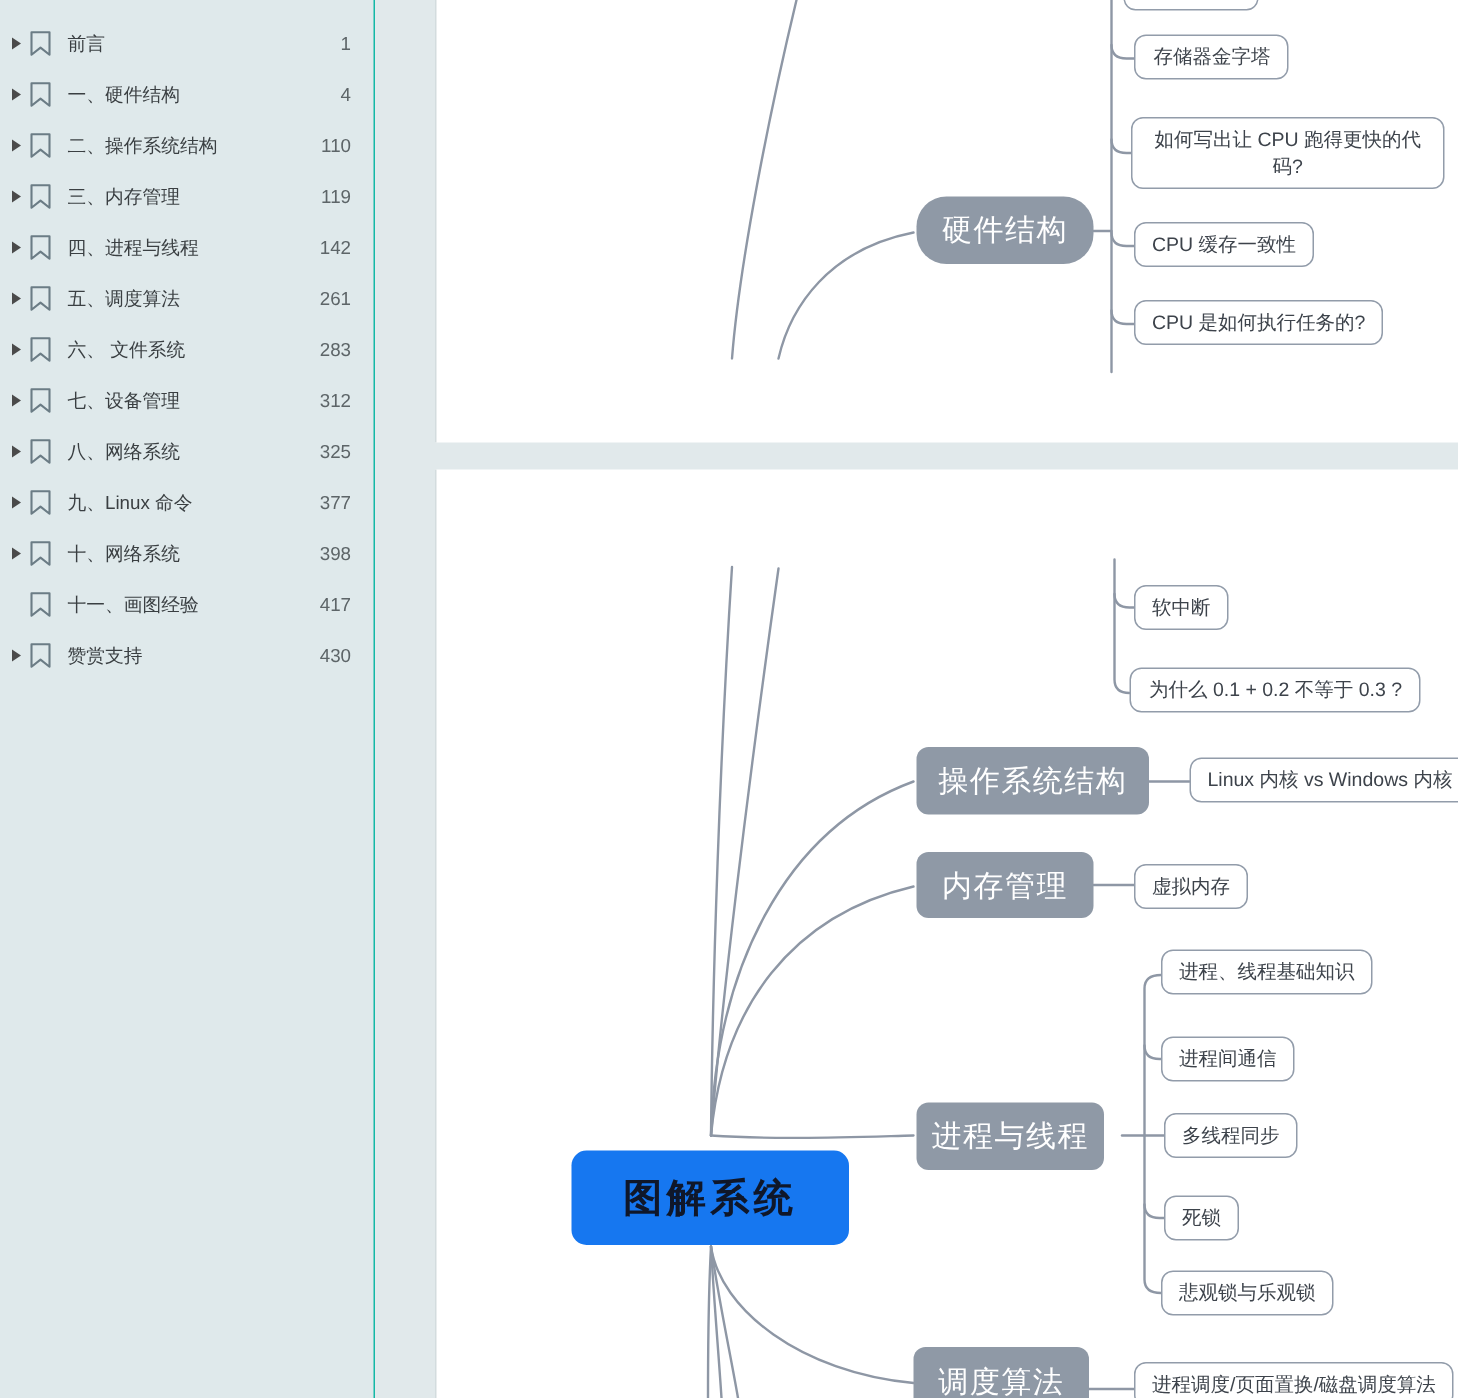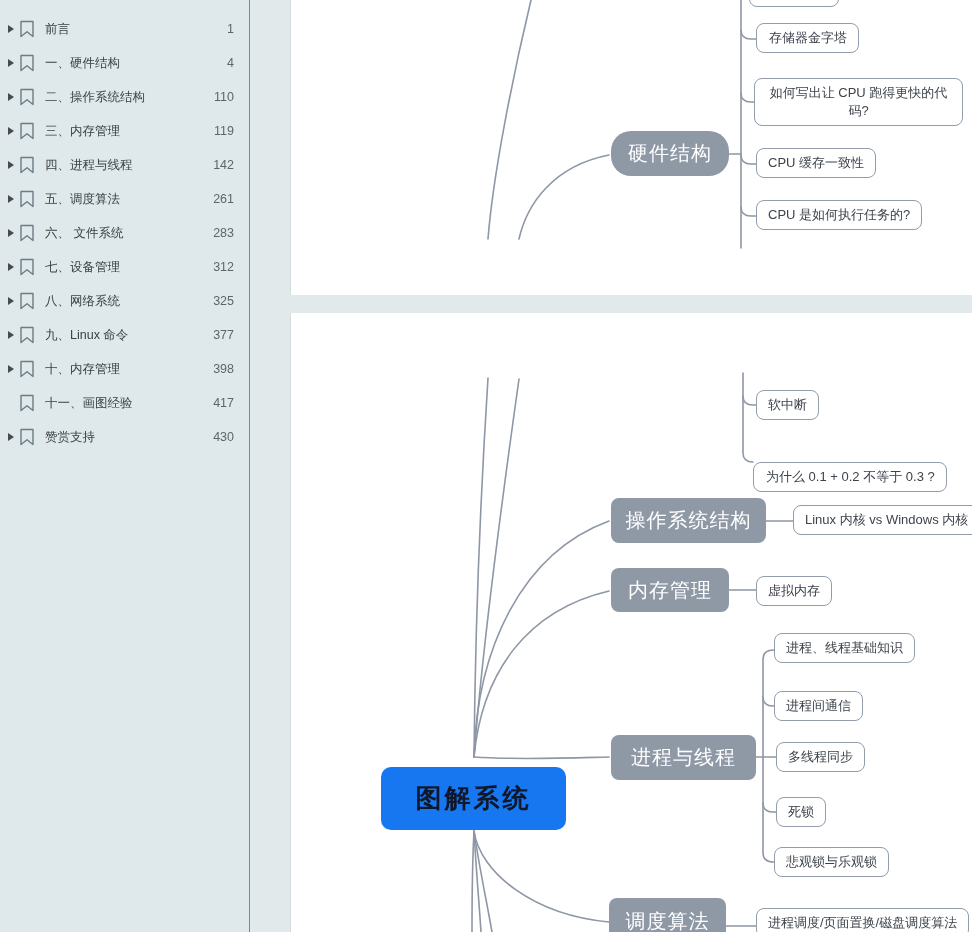--- a/index.html
+++ b/index.html
@@ -137,21 +137,21 @@
         <path d="M2 1.5 H14 V16.5 L8 11.8 L2 16.5 Z" fill="none" stroke="#6b7c85" stroke-width="1.4" stroke-linejoin="round"></path>
       </svg>
     <span class="bm-label">九、Linux 命令</span>
     <span class="bm-page">377</span>
   </div>
   <div class="bm-row" style="top:352px">
     <span class="tri"></span>
     <svg class="bm-ico" width="16" height="18" viewBox="0 0 16 18">
         <path d="M2 1.5 H14 V16.5 L8 11.8 L2 16.5 Z" fill="none" stroke="#6b7c85" stroke-width="1.4" stroke-linejoin="round"></path>
       </svg>
-    <span class="bm-label">十、内存管理</span>
+    <span class="bm-label">十、网络系统</span>
     <span class="bm-page">398</span>
   </div>
   <div class="bm-row" style="top:386px">
     <span class="tri tri-space"></span>
     <svg class="bm-ico" width="16" height="18" viewBox="0 0 16 18">
         <path d="M2 1.5 H14 V16.5 L8 11.8 L2 16.5 Z" fill="none" stroke="#6b7c85" stroke-width="1.4" stroke-linejoin="round"></path>
       </svg>
     <span class="bm-label">十一、画图经验</span>
     <span class="bm-page">417</span>
   </div>
@@ -215,31 +215,31 @@
         <path d="M483,337 Q472,337 472,346 V540 Q472,549 483,549"></path>
         <path d="M472,384 Q472,393 482,393 H483"></path>
         <path d="M472,444 H485"></path>
         <path d="M472,490 Q472,499 482,499 H485"></path>
 
         <path d="M435,613 H465"></path>
       </g>
     </svg>
 
     <div class="leaf" style="left:465px; top:77px;">软中断</div>
-    <div class="leaf" style="left:462px; top:149px;padding-left:12px;">为什么 0.1 + 0.2 不等于 0.3 ?</div>
+    <div class="leaf" style="left:462px; top:132px;padding-left:12px;">为什么 0.1 + 0.2 不等于 0.3 ?</div>
 
     <div class="branch" style="left:320px; top:185px; width:155px; height:45px;">操作系统结构</div>
     <div class="leaf" style="left:502px; top:192px;">Linux 内核 vs Windows 内核</div>
 
     <div class="branch" style="left:320px; top:255px; width:118px; height:44px;">内存管理</div>
     <div class="leaf" style="left:465px; top:263px;">虚拟内存</div>
 
     <div class="leaf" style="left:483px; top:320px;">进程、线程基础知识</div>
     <div class="leaf" style="left:483px; top:378px;">进程间通信</div>
-    <div class="branch" style="left:320px; top:422px; width:145px; height:45px;">进程与线程</div>
+    <div class="branch" style="left:320px; top:422px; width:125px; height:45px;">进程与线程</div>
     <div class="leaf" style="left:485px; top:429px;">多线程同步</div>
     <div class="leaf" style="left:485px; top:484px;">死锁</div>
     <div class="leaf" style="left:483px; top:534px;">悲观锁与乐观锁</div>
 
     <div class="root" style="left:90px; top:454px; width:185px; height:63px;">图解系统</div>
 
     <div class="branch" style="left:318px; top:585px; width:117px; height:47px;">调度算法</div>
     <div class="leaf" style="left:465px; top:595px;">进程调度/页面置换/磁盘调度算法</div>
   </section>
 

